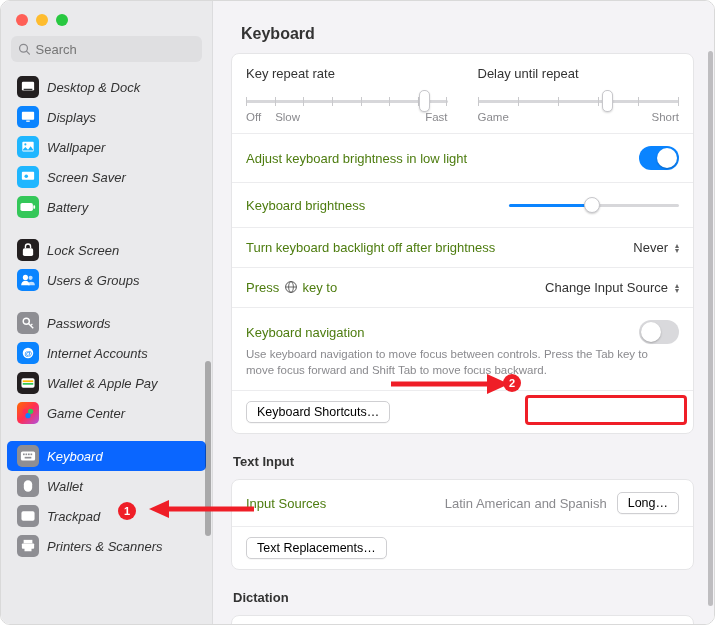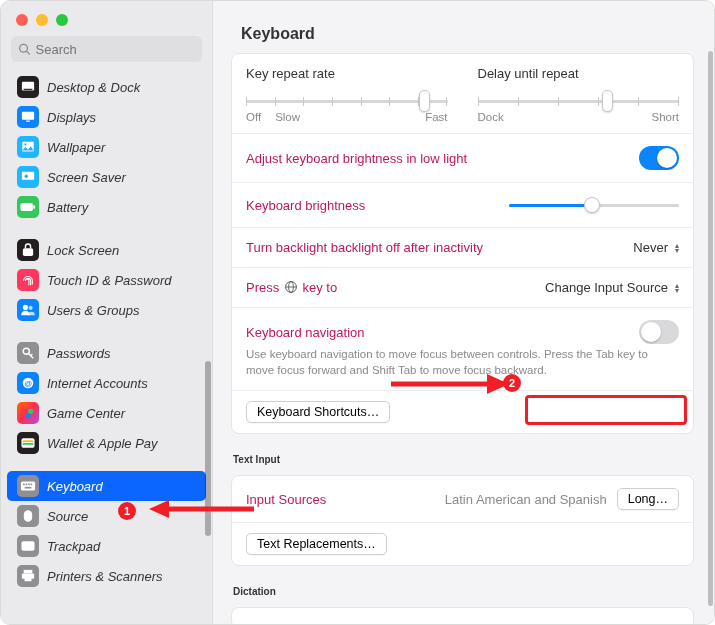--- a/index.html
+++ b/index.html
@@ -28,21 +28,21 @@
 
   
   .content { flex: 1; background: #f4f3f6; display: flex; flex-direction: column; height: 625px; }
   .header { padding: 24px 28px 10px 28px; }
   .header h1 { font-size: 16px; font-weight: 600; }
   .pane { flex: 1; overflow-y: auto; padding: 0 20px 0 18px; }
   .card { background: #fff; border: 1px solid #e5e5e7; border-radius: 8px; margin-bottom: 20px; position: relative; }
   .row { padding: 12px 14px; display: flex; flex-direction: column; border-bottom: 1px solid #ececee; position: relative; }
   .row:last-child { border-bottom: none; }
   .row-h { display: flex; align-items: center; justify-content: space-between; }
-  .row-title { font-size: 13px; color: #be185d; }
+  .row-title { font-size: 13px; color: #4d7c0f; }
   .row-desc { font-size: 11.5px; color: #8a8a8e; margin-top: 3px; line-height: 1.35; }
   .sliders { display: flex; gap: 30px; padding: 12px 14px 10px 14px; }
   .slide-col { flex: 1; }
   .slide-col .stitle { font-size: 13px; color: #333; margin-bottom: 10px; }
   .track-wrap { position: relative; height: 20px; }
   .track { position: absolute; left: 0; right: 0; top: 9px; height: 3px; background: #d7d7da; border-radius: 2px; }
   .ticks { position: absolute; left: 0; right: 0; top: 6px; display: flex; justify-content: space-between; }
   .tick { width: 1px; height: 9px; background: #c9c9cc; }
   .knob, .knob2 { position: absolute; top: -1px; width: 11px; height: 22px; background: #fff; border: 1px solid #c7c7cb; border-radius: 5px; box-shadow: 0 1px 2px rgba(0,0,0,0.15); }
   .scale { display: flex; font-size: 11.5px; color: #8a8a8e; }
@@ -52,21 +52,21 @@
   .toggle .k { width: 20px; height: 20px; background: #fff; border-radius: 50%; position: absolute; top: 2px; left: 2px; box-shadow: 0 1px 2px rgba(0,0,0,0.25); }
   .toggle.on .k { left: 18px; }
   .mini-slider { width: 170px; height: 20px; position: relative; }
   .mini-slider .tr { position: absolute; left: 0; right: 0; top: 9px; height: 3px; background: #d7d7da; border-radius: 2px; }
   .mini-slider .fill { position: absolute; left: 0; top: 9px; height: 3px; background: #0a84ff; border-radius: 2px; width: 50%; }
   .mini-slider .kn { position: absolute; top: 2px; left: 44%; width: 16px; height: 16px; background: #fff; border: 1px solid #c7c7cb; border-radius: 50%; box-shadow: 0 1px 2px rgba(0,0,0,0.2); }
   .select { background: transparent; border: none; font-size: 13px; display: flex; align-items: center; gap: 4px; }
   .updn { display: inline-flex; flex-direction: column; line-height: 5px; font-size: 8px; color: #666; margin-left: 3px; }
   .btn-inline { font-size: 12.5px; padding: 3px 10px; border-radius: 5px; border: 1px solid #cfcfd2; background: #fff; box-shadow: 0 1px 0 rgba(0,0,0,0.03); cursor: default; }
   .row-btn { padding: 10px 14px; display: flex; }
-  .section-title { font-size: 10px; font-weight: 600; margin: 4px 0 10px 2px; }
+  .section-title { font-size: 13px; font-weight: 600; margin: 4px 0 10px 2px; }
   .input-row { padding: 12px 14px; display: flex; align-items: center; justify-content: space-between; border-bottom: 1px solid #ececee; }
   .input-row .val { color: #8a8a8e; font-size: 13px; margin-left: auto; margin-right: 10px; }
   .dict-row { padding: 10px 14px; display: flex; align-items: center; gap: 12px; }
   .highlight-box { position: absolute; border: 3px solid #ef1e27; border-radius: 4px; pointer-events: none; }
 
   
   .arrow1 { position: absolute; left: 148px; top: 496px; width: 105px; height: 24px; pointer-events: none; }
   .arrow2 { position: absolute; left: 390px; top: 363px; width: 140px; height: 40px; pointer-events: none; }
   .num-badge { width: 18px; height: 18px; border-radius: 50%; background: #ef1e27; color: #fff; font-size: 11px; font-weight: bold; display: flex; align-items: center; justify-content: center; position: absolute; }
   .content-scroll { position: absolute; right: 1px; top: 50px; width: 5px; height: 555px; background: rgba(0,0,0,0.22); border-radius: 3px; }
@@ -143,28 +143,20 @@
         <div class="item">
           <span class="icon" style="background: rgb(35, 31, 32);">
             <svg width="12" height="14" viewBox="0 0 14 16">
               <rect x="1" y="6" width="12" height="9" rx="2" fill="#fff"></rect>
               <path d="M4 6V4a3 3 0 016 0v2" fill="none" stroke="#fff" stroke-width="1.6"></path>
             </svg>
           </span>
           <span class="label">Lock Screen</span>
         </div>
         <div class="item">
-          <span class="icon" style="background: rgb(255, 55, 95);">
-            <svg width="14" height="14" viewBox="0 0 16 16">
-              <path d="M3 9a5 5 0 0110 0v4M5 9a3 3 0 016 0v5M7 8a1 1 0 012 0v6" fill="none" stroke="#fff" stroke-width="1.2"></path>
-            </svg>
-          </span>
-          <span class="label">Touch ID &amp; Password</span>
-        </div>
-        <div class="item">
           <span class="icon" style="background: rgb(10, 132, 255);">
             <svg width="16" height="12" viewBox="0 0 18 14">
               <circle cx="6" cy="4" r="3" fill="#fff"></circle>
               <circle cx="12" cy="4.5" r="2.4" fill="#fff" opacity="0.75"></circle>
               <path d="M1 13a5 5 0 0110 0z" fill="#fff"></path>
               <path d="M9 13a4 4 0 018 0z" fill="#fff" opacity="0.75"></path>
             </svg>
           </span>
           <span class="label">Users &amp; Groups</span>
         </div>
@@ -181,38 +173,38 @@
         <div class="item">
           <span class="icon" style="background: rgb(10, 132, 255);">
             <svg width="14" height="14" viewBox="0 0 16 16">
               <circle cx="8" cy="8" r="6" fill="#fff"></circle>
               <text x="8" y="11.5" text-anchor="middle" font-size="9" font-weight="bold" fill="#0a84ff">@</text>
             </svg>
           </span>
           <span class="label">Internet Accounts</span>
         </div>
         <div class="item">
-          <span class="icon" style="background: linear-gradient(135deg, rgb(255, 106, 0), rgb(255, 45, 85), rgb(175, 82, 222));">
-            <svg width="14" height="14" viewBox="0 0 16 16">
-              <circle cx="5" cy="6" r="3" fill="#ff2d55"></circle>
-              <circle cx="11" cy="6" r="3" fill="#34c759"></circle>
-              <circle cx="8" cy="11" r="3" fill="#0a84ff"></circle>
-            </svg>
-          </span>
-          <span class="label">Game Center</span>
-        </div>
-        <div class="item">
           <span class="icon" style="background: rgb(35, 31, 32);">
             <svg width="14" height="12" viewBox="0 0 16 12">
               <rect x="0.5" y="0.5" width="15" height="11" rx="2" fill="#fff"></rect>
               <rect x="2" y="3" width="12" height="2" fill="#ffb800"></rect>
               <rect x="2" y="6" width="12" height="2" fill="#34c759"></rect>
             </svg>
           </span>
           <span class="label">Wallet &amp; Apple Pay</span>
+        </div>
+        <div class="item">
+          <span class="icon" style="background: linear-gradient(135deg, rgb(255, 106, 0), rgb(255, 45, 85), rgb(175, 82, 222));">
+            <svg width="14" height="14" viewBox="0 0 16 16">
+              <circle cx="5" cy="6" r="3" fill="#ff2d55"></circle>
+              <circle cx="11" cy="6" r="3" fill="#34c759"></circle>
+              <circle cx="8" cy="11" r="3" fill="#0a84ff"></circle>
+            </svg>
+          </span>
+          <span class="label">Game Center</span>
         </div>
         <div class="divider"></div>
         <div class="item selected">
           <span class="icon" style="background: rgb(142, 142, 147);">
             <svg width="16" height="10" viewBox="0 0 18 12">
               <rect x="0.5" y="0.5" width="17" height="11" rx="2" fill="#fff"></rect>
               <rect x="3" y="3" width="2" height="2" fill="#8e8e93"></rect>
               <rect x="6" y="3" width="2" height="2" fill="#8e8e93"></rect>
               <rect x="9" y="3" width="2" height="2" fill="#8e8e93"></rect>
               <rect x="12" y="3" width="2" height="2" fill="#8e8e93"></rect>
@@ -220,21 +212,21 @@
             </svg>
           </span>
           <span class="label">Keyboard</span>
         </div>
         <div class="item">
           <span class="icon" style="background: rgb(142, 142, 147);">
             <svg width="10" height="14" viewBox="0 0 12 16">
               <rect x="1" y="1" width="10" height="14" rx="5" fill="#fff"></rect>
             </svg>
           </span>
-          <span class="label">Source</span>
+          <span class="label">Wallet</span>
         </div>
         <div class="item">
           <span class="icon" style="background: rgb(142, 142, 147);">
             <svg width="14" height="12" viewBox="0 0 16 12">
               <rect x="0.5" y="0.5" width="15" height="11" rx="2" fill="#fff"></rect>
             </svg>
           </span>
           <span class="label">Trackpad</span>
         </div>
         <div class="item">
@@ -291,21 +283,21 @@
                   <span class="tick"></span>
                   <span class="tick"></span>
                   <span class="tick"></span>
                   <span class="tick"></span>
                   <span class="tick"></span>
                   <span class="tick"></span>
                 </div>
               <div class="knob" style="left: 62%;"></div>
             </div>
             <div class="scale">
-              <span>Dock</span>
+              <span>Game</span>
               <span class="grow"></span>
               <span>Short</span>
             </div>
           </div>
         </div>
         <div style="border-top:1px solid #ececee;"></div>
 
         <div class="row">
           <div class="row-h">
             <span class="row-title">Adjust keyboard brightness in low light</span>
@@ -321,21 +313,21 @@
             <div class="mini-slider">
               <div class="tr"></div>
                 <div class="fill"></div>
                 <div class="kn"></div>
             </div>
           </div>
         </div>
 
         <div class="row">
           <div class="row-h">
-            <span class="row-title">Turn backlight backlight off after inactivity</span>
+            <span class="row-title">Turn keyboard backlight off after brightness</span>
             <div class="select">
               <span>Never</span>
               <span class="updn">▴<br>▾</span>
             </div>
           </div>
         </div>
 
         <div class="row">
           <div class="row-h">
             <span class="row-title">

